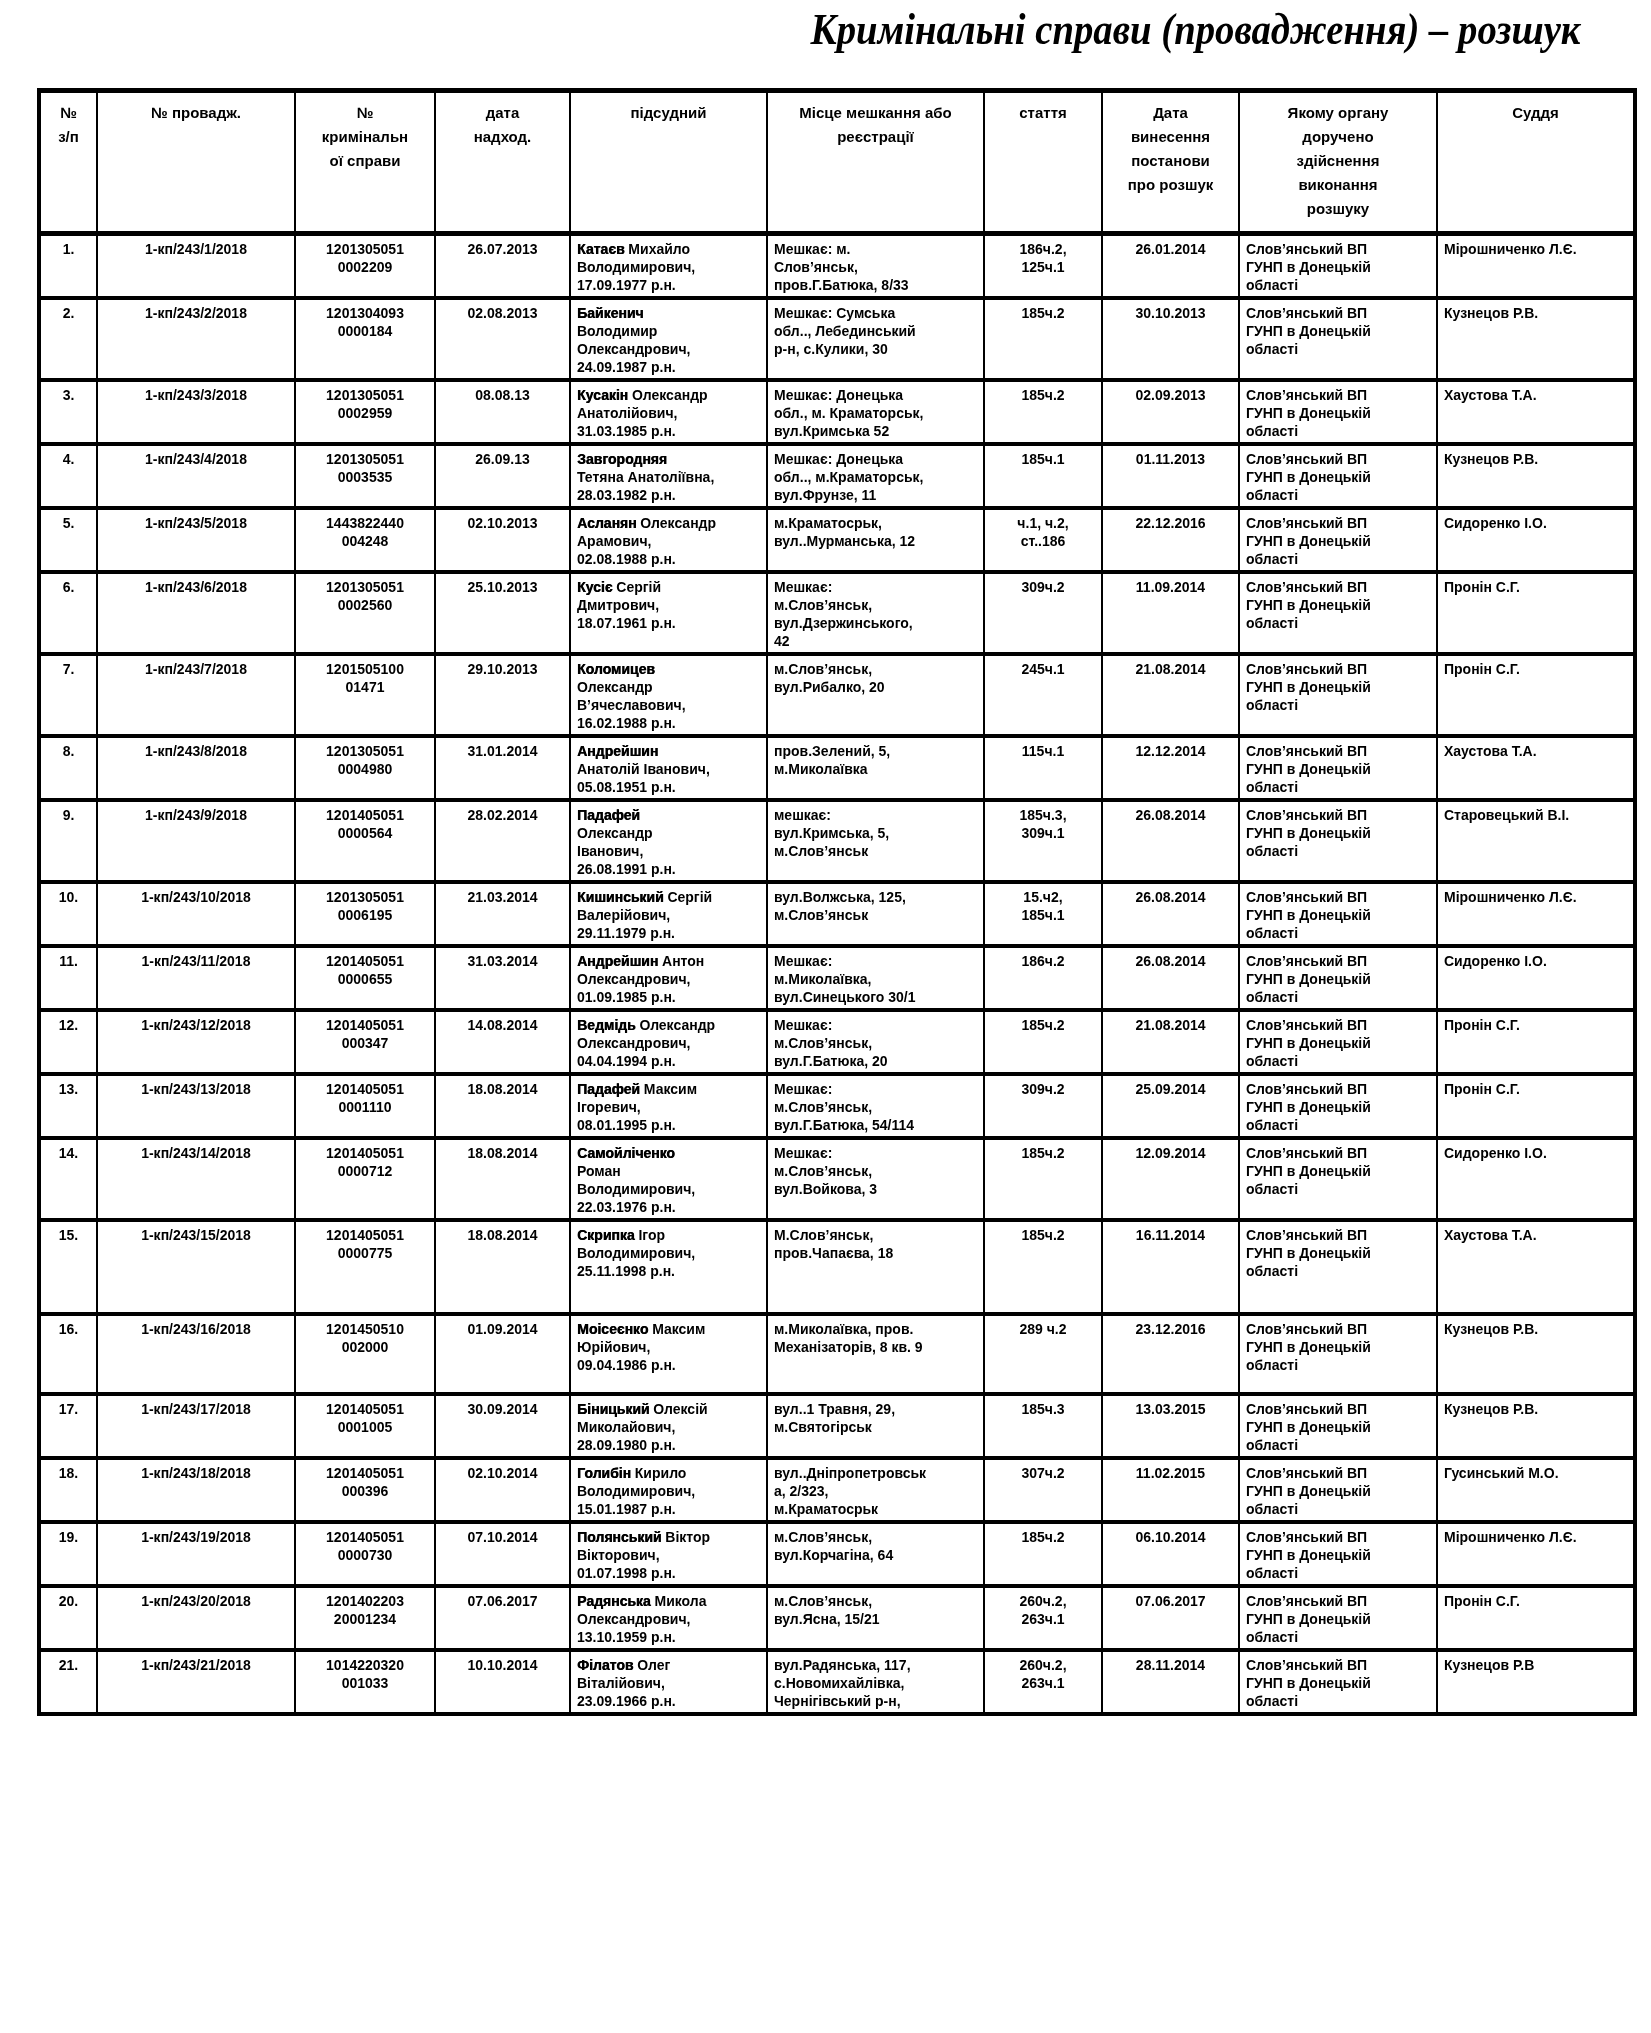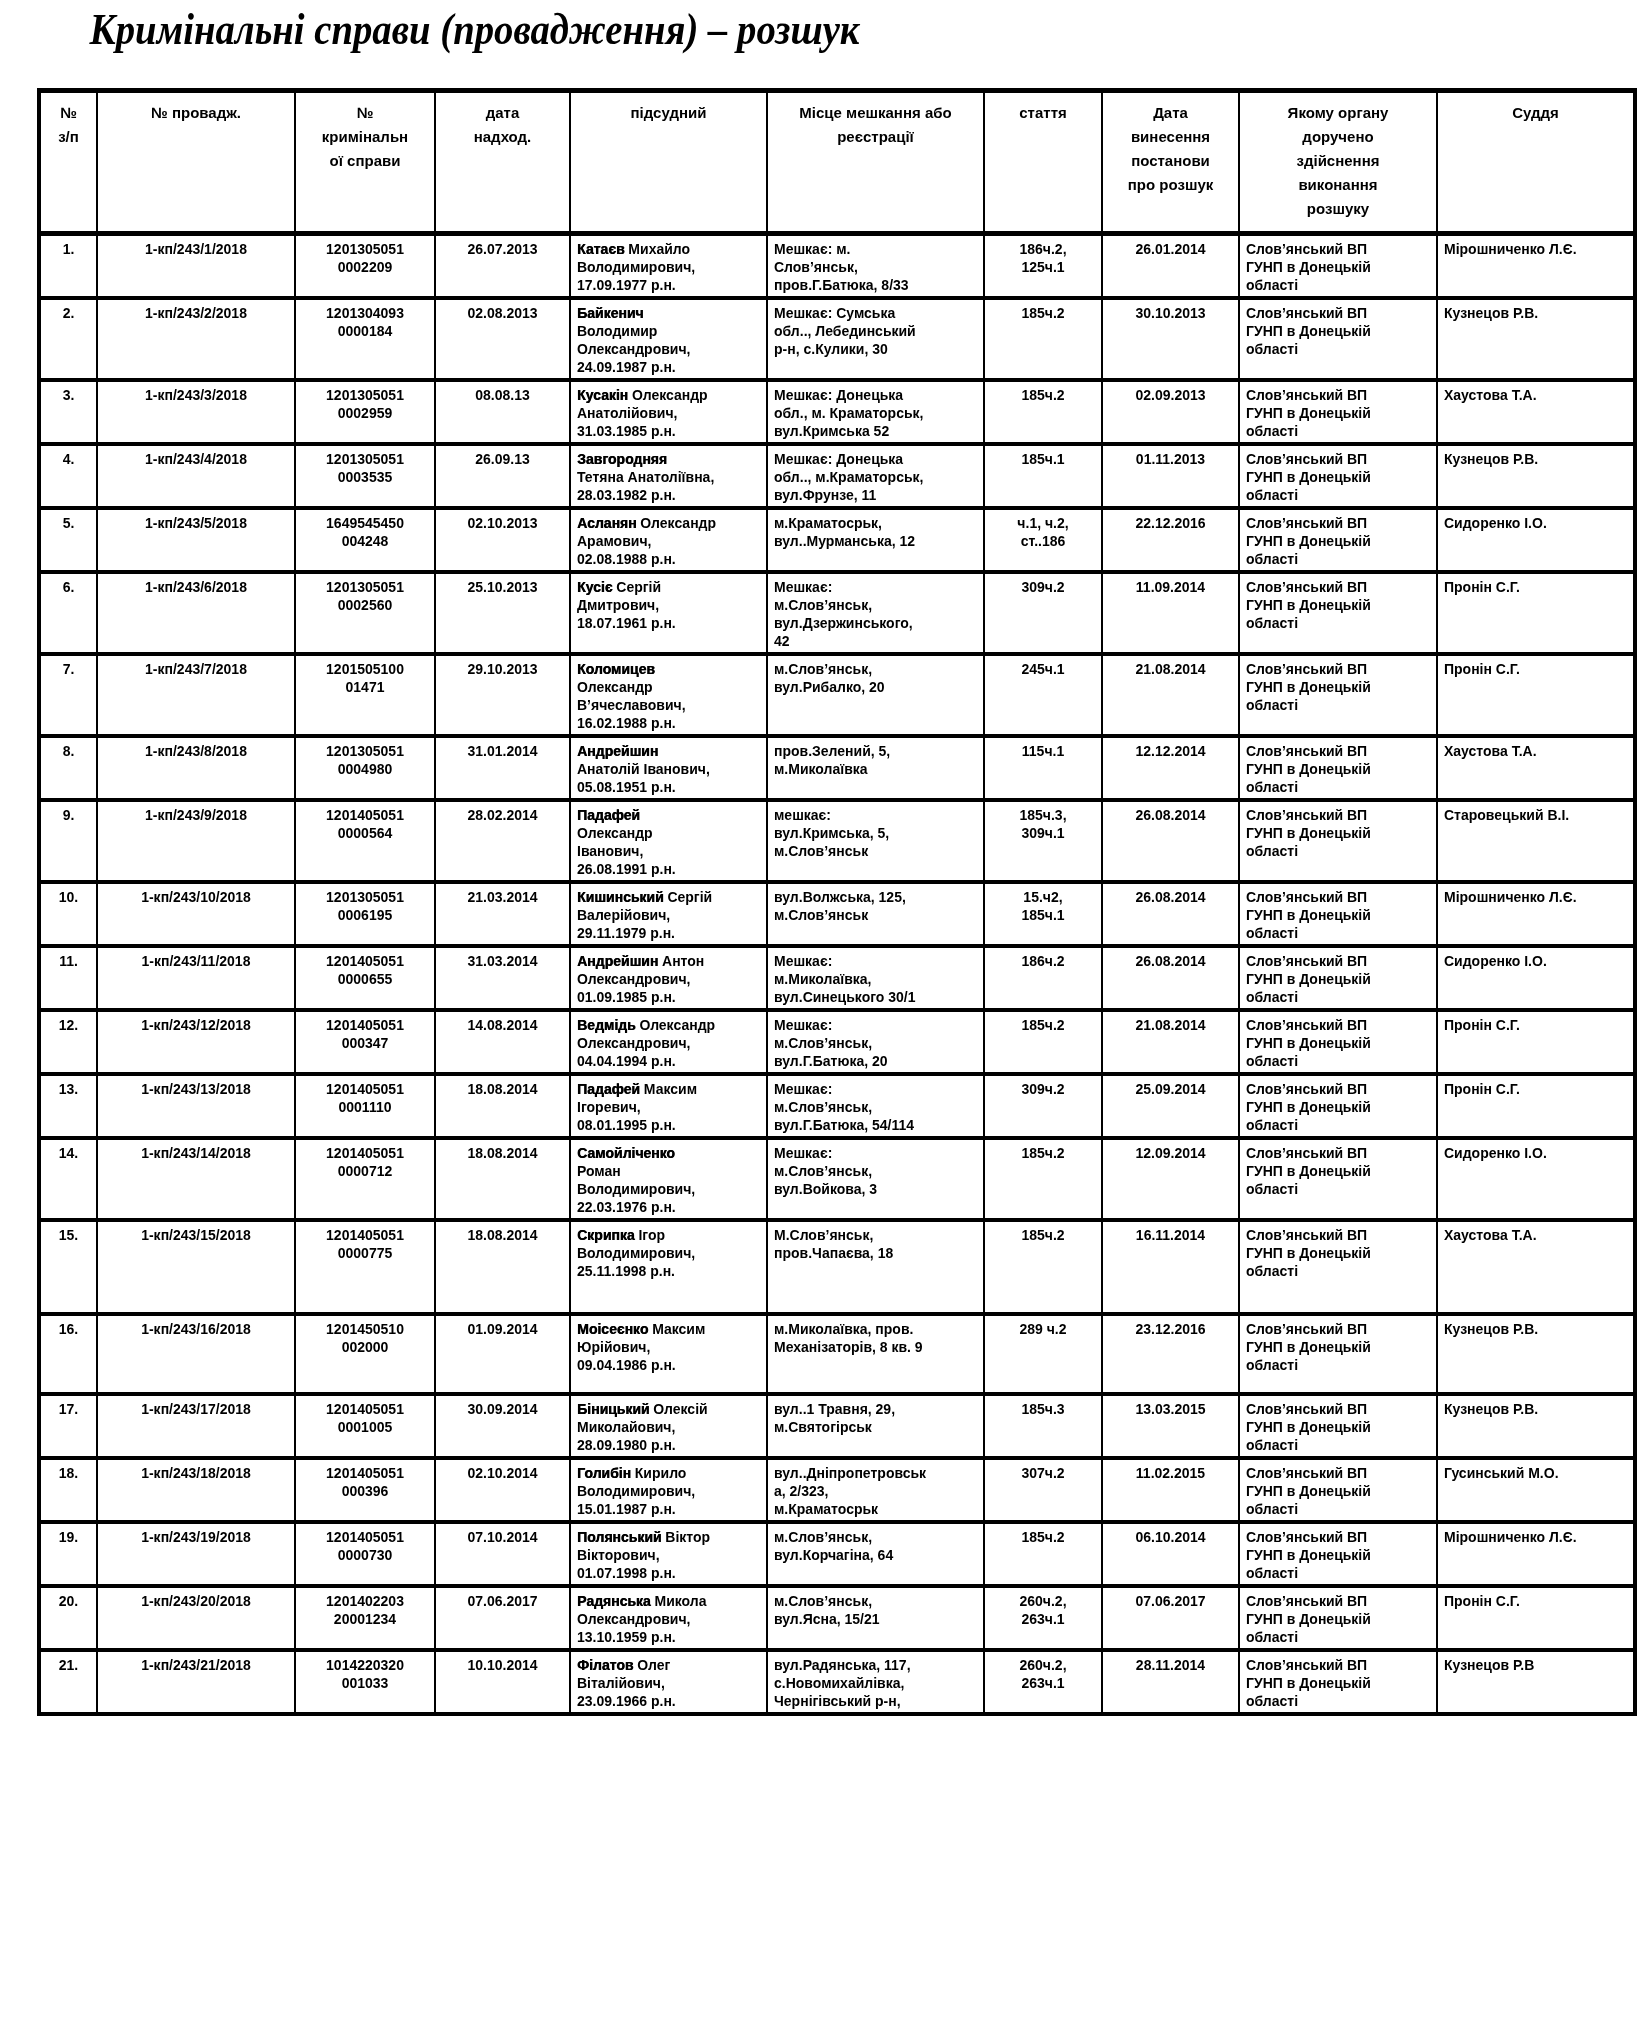--- a/index.html
+++ b/index.html
@@ -8,21 +8,21 @@
     width:1651px;
     height:2033px;
     background:#ffffff;
     overflow:hidden;
     font-family:"Liberation Sans", sans-serif;
     color:#000;
   }
   .title-wrap{
     width:1596px;
     margin:6px 0 0 37px;
-    text-align:left;
+    text-align:right;
   }
   .doc-title{
     display:inline-block;
     font-family:"Liberation Serif", serif;
     font-style:italic;
     font-weight:bold;
     font-size:44px;
     line-height:48px;
     transform:scaleX(.88);
     transform-origin:center;
@@ -193,21 +193,21 @@
       <td class="c">01.11.2013</td>
       <td>Слов’янський ВП
 ГУНП в Донецькій
 області</td>
       <td>Кузнецов Р.В.</td>
     </tr>
 
     <tr id="row-5">
       <td class="num">5.</td>
       <td class="c">1-кп/243/5/2018</td>
-      <td class="c">1649545450
+      <td class="c">1443822440
 004248</td>
       <td class="c">02.10.2013</td>
       <td><span class="surname">Асланян</span><span> Олександр
 Арамович,
 02.08.1988 р.н.</span></td>
       <td>м.Краматосрьк,
 вул..Мурманська, 12</td>
       <td class="c">ч.1, ч.2,
 ст..186</td>
       <td class="c">22.12.2016</td>

